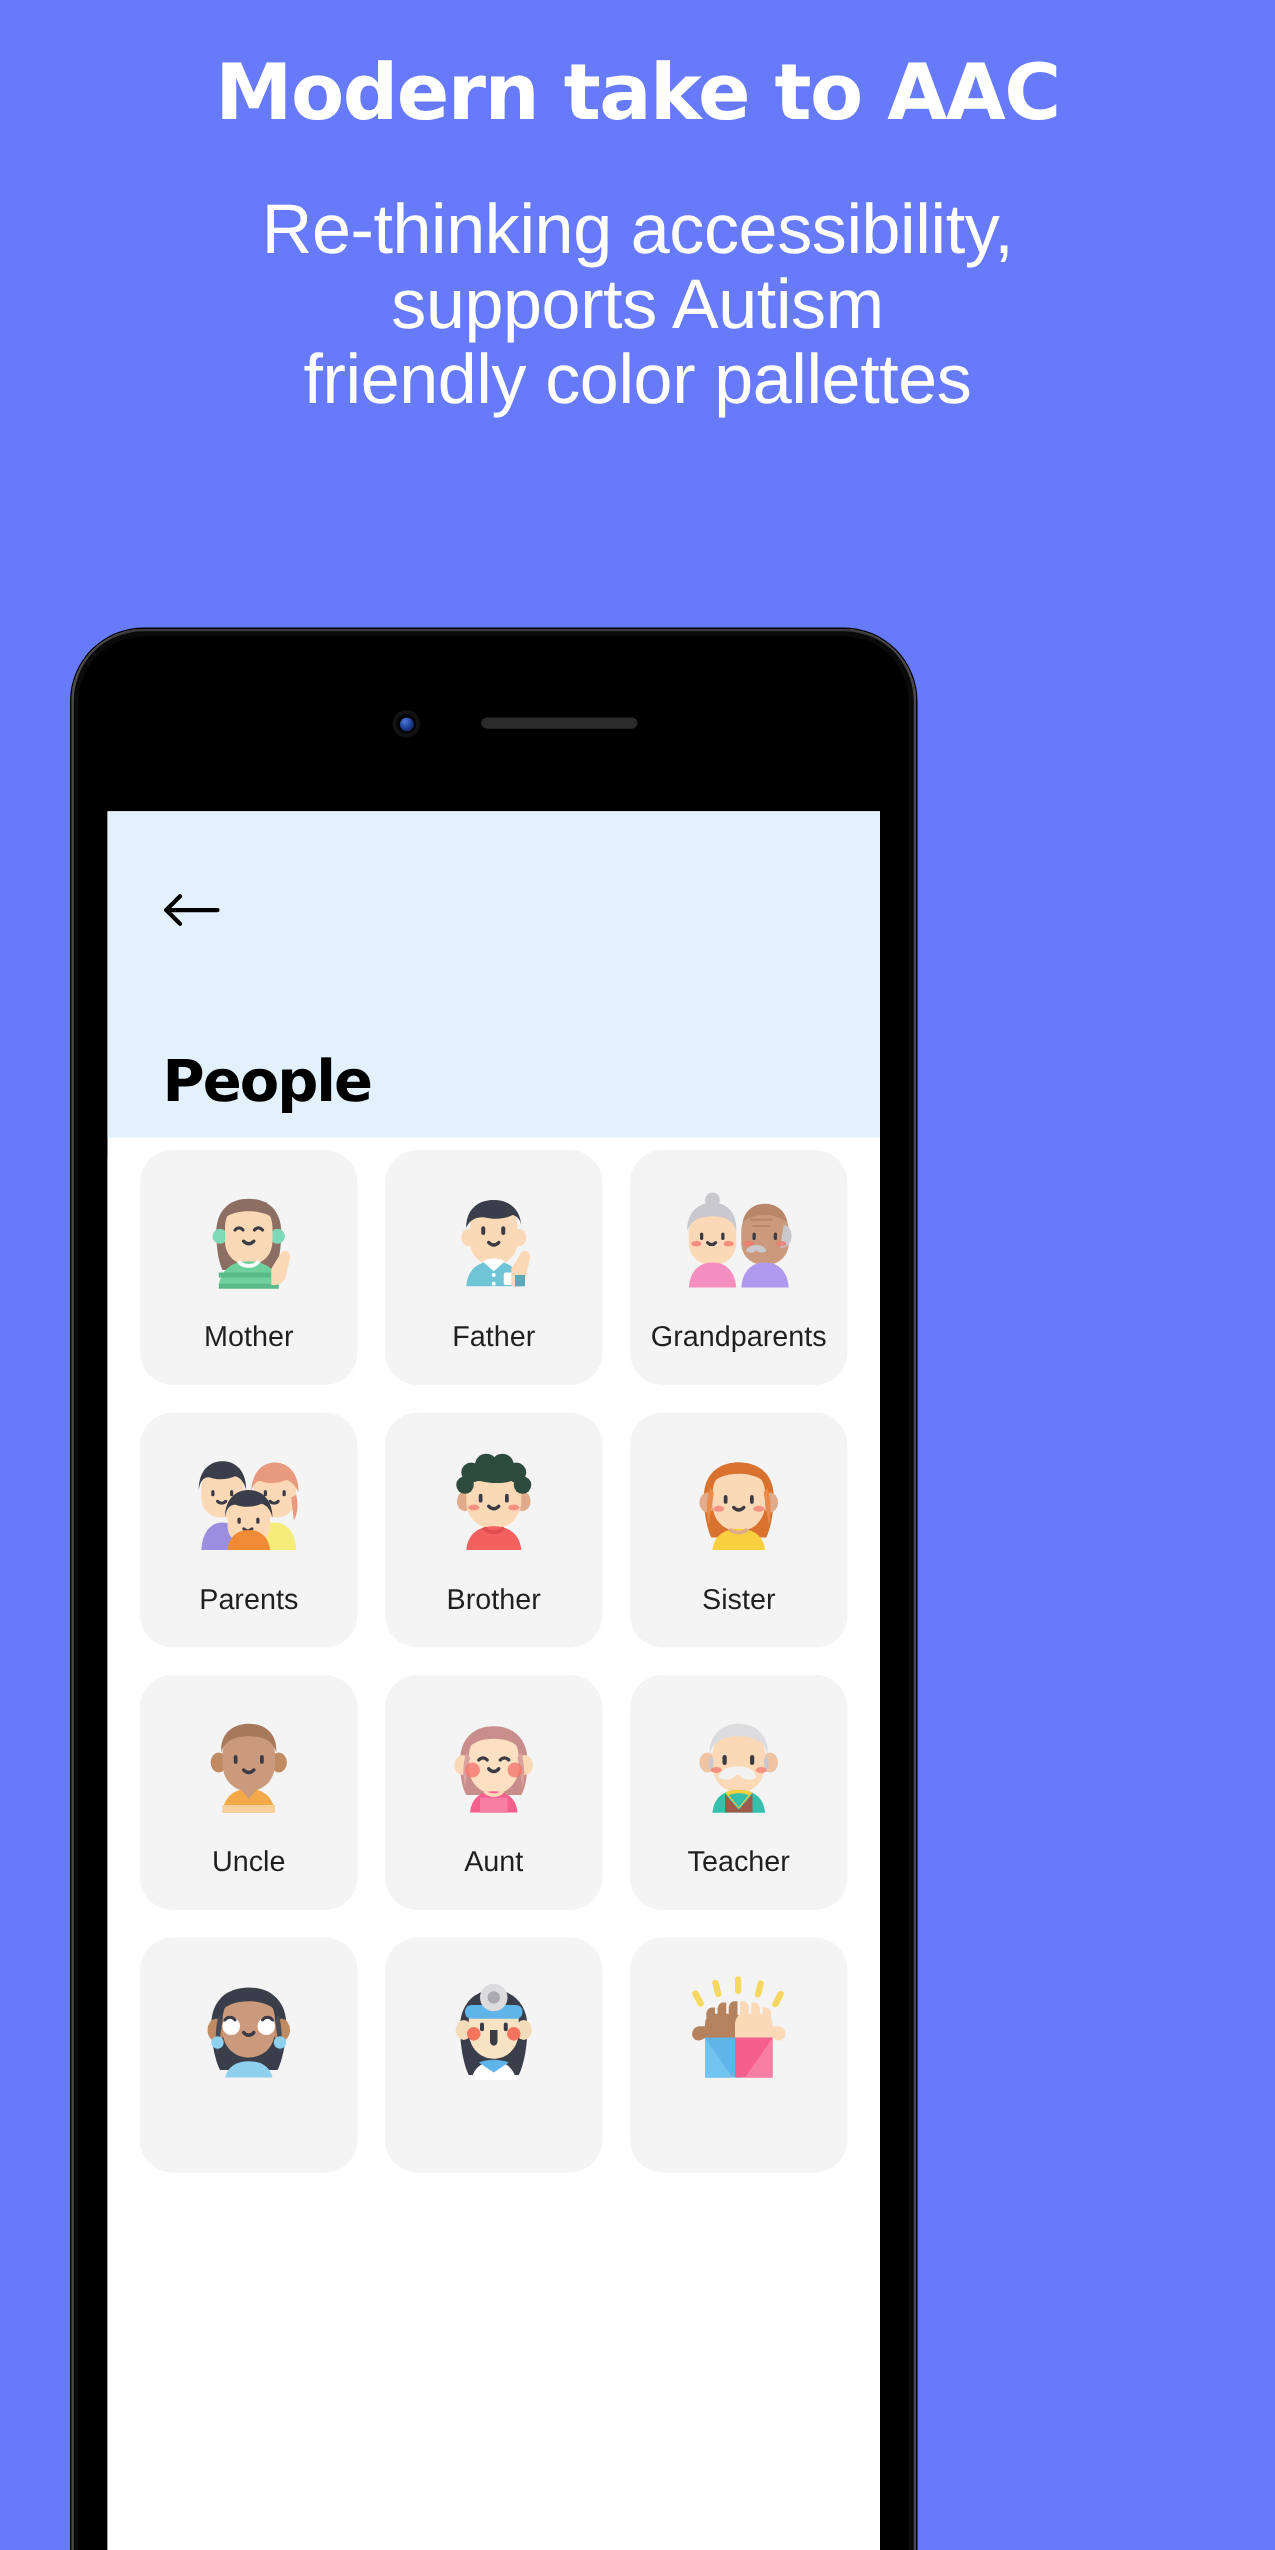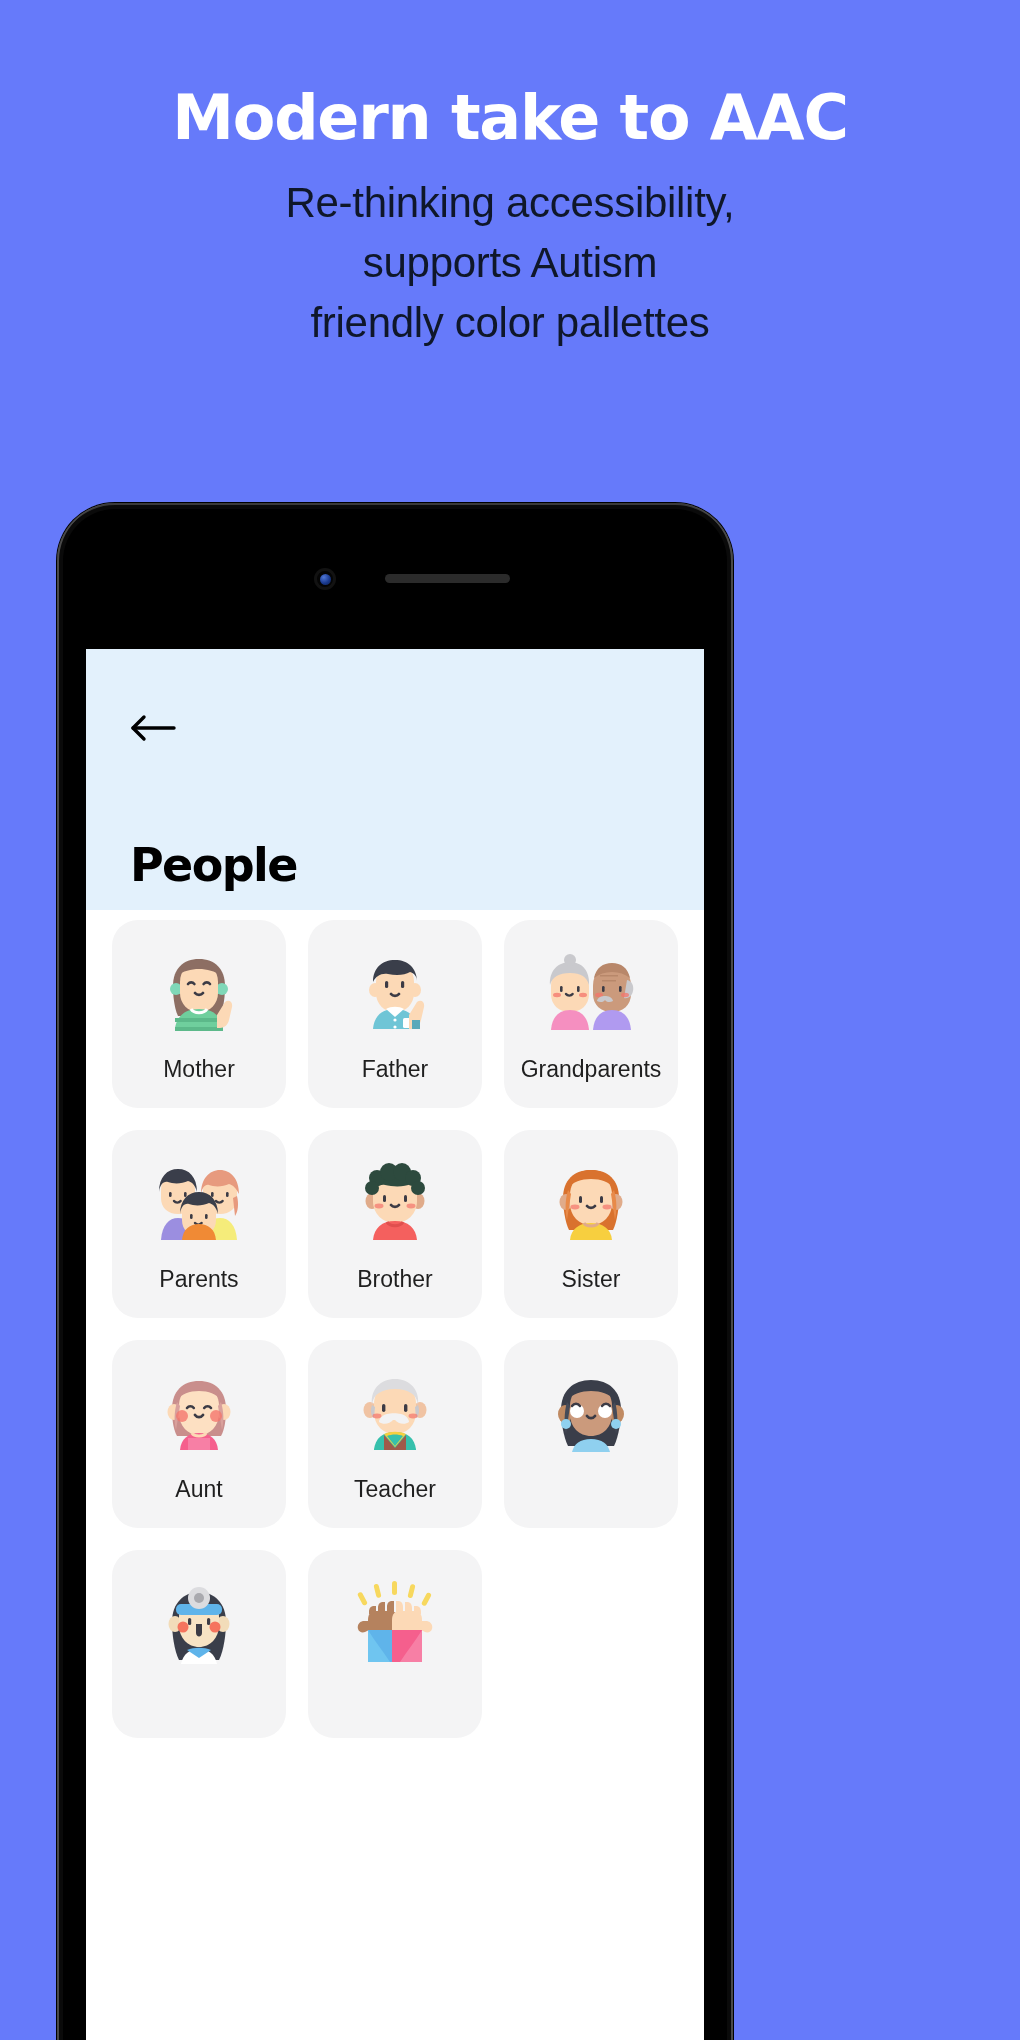--- a/index.html
+++ b/index.html
@@ -5,36 +5,36 @@
   * { margin:0; padding:0; box-sizing:border-box; }
   html,body { width:1020px; height:2040px; }
   body {
     background:#667afa;
     font-family:"Liberation Sans", sans-serif;
     overflow:hidden;
     position:relative;
   }
 
   
-  .hero { width:1020px; padding-top:80px; text-align:center; }
+  .hero { width:1020px; padding-top:36px; text-align:center; }
   .hero-title {
     color:#ffffff;
     font-size:62px;
     line-height:75px;
     font-weight:bold;
     letter-spacing:-1.2px;
     font-family:"DejaVu Sans", sans-serif;
     padding:0 60px;
   }
   .hero-sub {
-    color:#0f172a;
-    font-size:42px;
+    color:#ffffff;
+    font-size:56px;
     line-height:60px;
     font-weight:400;
-    margin-top:18px;
+    margin-top:42px;
     letter-spacing:-0.3px;
     font-family:"Liberation Sans", sans-serif;
   }
 
   
   .phone-wrap {
     position:absolute;
     left:57px;
     top:503px;
     width:676px;
@@ -316,20 +316,37 @@
                 <path d="M48 54c2 2.6 6 2.6 8 0" stroke="#3c3b45" stroke-width="2.8" fill="none" stroke-linecap="round"></path>
                 <ellipse cx="36" cy="55" rx="4.5" ry="2.4" fill="#f4746b" opacity=".7"></ellipse>
                 <ellipse cx="68" cy="55" rx="4.5" ry="2.4" fill="#f4746b" opacity=".7"></ellipse>
                 <path d="M31 88c1-11 9-17 21-17s20 6 21 17z" fill="#f7cf3f"></path>
                 <path d="M45 71c2 4 12 4 14 0" stroke="#e0ab8a" stroke-width="3" fill="none"></path>
               </svg>
             </div>
             <div class="card-label">Sister</div>
           </div>
 
+          <div class="card">
+            <div class="card-art">
+              <svg width="104" height="104" viewBox="0 0 104 104">
+                <ellipse cx="28" cy="48" rx="6.5" ry="8" fill="#c08a62"></ellipse>
+                <ellipse cx="76" cy="48" rx="6.5" ry="8" fill="#c08a62"></ellipse>
+                <path d="M31 41c0-13 9-21 21-21s21 8 21 21v8c0 13-9 22-21 22s-21-9-21-22z" fill="#cb9a7c"></path>
+                <path d="M30 40c-1-15 9-23 22-23s23 8 22 23c-2-9-10-13-22-13s-20 4-22 13z" fill="#a8785a"></path>
+                <rect x="40" y="42" width="3" height="7" rx="1.5" fill="#3c3b45"></rect>
+                <rect x="61" y="42" width="3" height="7" rx="1.5" fill="#3c3b45"></rect>
+                <path d="M48 54c2 2.6 6 2.6 8 0" stroke="#3c3b45" stroke-width="2.8" fill="none" stroke-linecap="round"></path>
+                <path d="M31 88c1-12 9-19 21-19s20 7 21 19z" fill="#f4a949"></path>
+                <path d="M45 69l7 8 7-8c-4-2-10-2-14 0z" fill="#cb9a7c"></path>
+                <path d="M31 82h42v6H31z" fill="#f8cf9a"></path>
+              </svg>
+            </div>
+            <div class="card-label">Uncle</div>
+          </div>
 
           <div class="card">
             <div class="card-art">
               <svg width="104" height="104" viewBox="0 0 104 104">
                 <path d="M25 47c0-18 11-28 27-28s27 10 27 28c0 9-1 20-5 27H30c-4-7-5-18-5-27z" fill="#c98e8c"></path>
                 <ellipse cx="27" cy="50" rx="6.5" ry="8" fill="#fcd9b6"></ellipse>
                 <ellipse cx="77" cy="50" rx="6.5" ry="8" fill="#fcd9b6"></ellipse>
                 <path d="M32 44c0-13 9-21 20-21s20 8 20 21v7c0 13-9 22-20 22s-20-9-20-22z" fill="#fde0c2"></path>
                 <path d="M30 38c2-12 10-18 22-18s20 6 22 18c-5-6-12-9-22-9s-17 3-22 9z" fill="#c98e8c"></path>
                 <path d="M30 40c-3 10-3 20-1 28l4-24zM74 40c3 10 3 20 1 28l-4-24z" fill="#d9a09c"></path>

